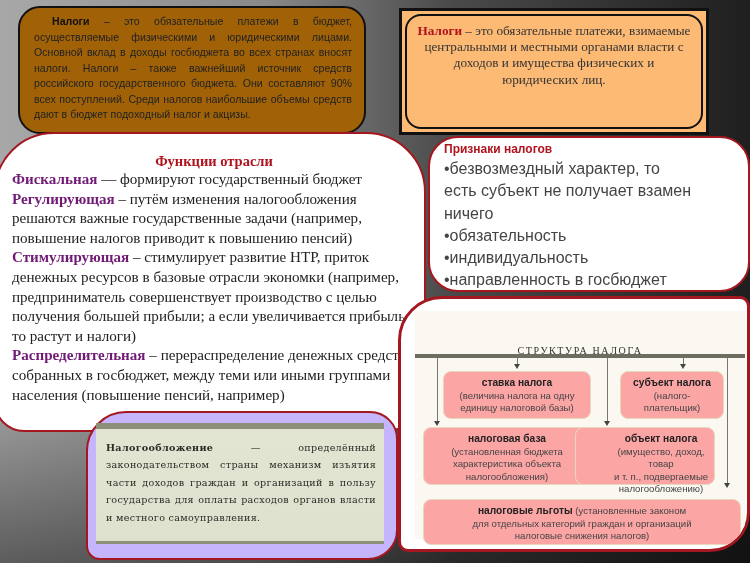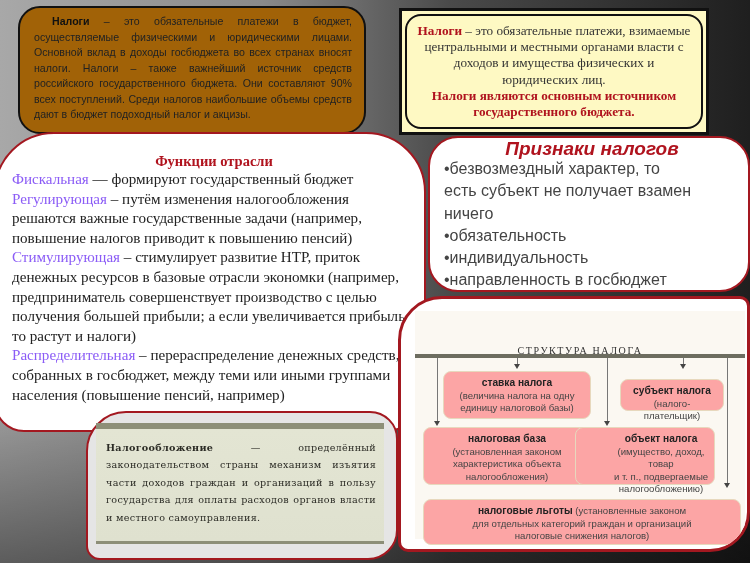--- a/index.html
+++ b/index.html
@@ -21,47 +21,47 @@
     padding: 6px 12px 4px 14px;
     font-family: "Liberation Sans", sans-serif; font-size: 10.6px; line-height: 15.5px;
     color: #222; text-align: justify;
   }
   #def1 .lead { text-indent: 18px; }
   #def1 b { color: #111; }
 
   
   #def2 {
     left: 399px; top: 8px; width: 310px; height: 127px;
-    background: #fef9c3; border: 3px solid #111;
+    background: #fdba74; border: 3px solid #111;
   }
   #def2 .inner {
     position: absolute; left: 3px; top: 3px; right: 3px; bottom: 3px;
     border: 2px solid #111; border-radius: 16px; box-sizing: border-box;
     padding: 7px 8px; text-align: center;
     font-size: 13.2px; line-height: 16.2px; color: #333;
   }
   #def2 .red { color: #b0131e; font-weight: bold; }
 
   
   #functions {
     left: -6px; top: 132px; width: 432px; height: 300px;
     background: #fff; border: 2px solid #a31820; border-radius: 60px 60px 40px 30px;
     padding: 18px 8px 0 16px; font-size: 15.1px; line-height: 19.6px; color: #222;
   }
   #functions .title { text-align: center; font-weight: bold; color: #b0131e; font-size: 14.5px; line-height: 18px; }
-  #functions .term { color: #8b5cf6; font-weight: normal; }
+  #functions .term { color: #701a75; font-weight: bold; }
 
   
   #signs {
     left: 428px; top: 136px; width: 322px; height: 156px;
     background: #fff; border: 2px solid #a31820; border-radius: 30px;
     padding: 2px 8px 0 14px;
     font-family: "Liberation Sans", sans-serif; font-size: 16px; line-height: 22.3px; color: #444;
   }
-  #signs .title { text-align: center; font-weight: bold; color: #b0131e; font-size: 19px; line-height: 18px; font-style: italic; }
+  #signs .title { font-weight: bold; color: #b0131e; font-size: 12px; line-height: 18px; }
   #signs .li { white-space: nowrap; }
 
   
   #structure {
     left: 398px; top: 296px; width: 352px; height: 256px;
     background: #fff; border: 3px solid #a31820; border-radius: 44px 10px 40px 10px;
     overflow: hidden;
   }
   .s-panel {
     position: absolute; left: 14px; top: 12px; width: 330px; height: 228px;
@@ -81,21 +81,21 @@
     position: absolute; background: #fca5a5; border: 1.5px solid #e7d8bd; border-radius: 8px;
     box-sizing: border-box; text-align: center;
     font-family: "Liberation Sans", sans-serif; font-size: 9.6px; line-height: 12.5px; color: #444;
     padding-top: 5px;
   }
   .sb b { color: #222; font-size: 10.2px; }
 
   
   #taxation {
     left: 86px; top: 411px; width: 312px; height: 149px;
-    background: #e5e5e5; border: 2px solid #a31820; border-radius: 40px 28px 30px 14px;
+    background: #c4b5fd; border: 2px solid #a31820; border-radius: 40px 28px 30px 14px;
   }
   #taxation .card {
     position: absolute; left: 8px; top: 10px; width: 288px; height: 121px;
     background: linear-gradient(180deg, #e3e5d3 0%, #dfe1cf 100%);
     border-top: 6px solid #8d8f78; border-bottom: 3px solid #8d8f78;
     box-sizing: border-box; padding: 10px 8px 0 10px;
     font-family: "DejaVu Serif", serif; font-size: 9.6px; line-height: 17.4px; color: #2b2b25;
     text-align: justify; font-weight: bold; letter-spacing: 0.3px;
   }
 </style>
@@ -104,21 +104,20 @@
 
 <div class="bottom-shade"></div>
 
 <div class="box" id="def1">
   <div class="lead"><b>Налоги</b><span> – это обязательные платежи в бюджет, осуществляемые физическими и юридическими лицами. Основной вклад в доходы госбюджета во всех странах вносят налоги.  Налоги – также важнейший источник средств российского государственного бюджета. Они составляют 90% всех поступлений. Среди налогов наибольшие объемы средств дают в бюджет подоходный налог и акцизы.</span></div>
 </div>
 
 <div class="box" id="def2">
   <div class="inner">
     <span class="red">Налоги</span><span> – это обязательные платежи,  взимаемые центральными и местными органами власти  с доходов  и имущества физических и юридических лиц.</span><br>
-    <span class="red">Налоги являются основным источником государственного  бюджета.</span>
   </div>
 </div>
 
 <div class="box" id="functions">
   <div class="title">Функции отрасли</div>
   <div><span class="term">Фискальная</span><span> — формируют государственный бюджет</span></div>
   <div><span class="term">Регулирующая</span><span> – путём изменения налогообложения решаются важные государственные задачи (например, повышение налогов приводит к повышению пенсий)</span></div>
   <div><span class="term">Стимулирующая</span><span> – стимулирует развитие НТР, приток денежных ресурсов в базовые отрасли экономки (например, предприниматель совершенствует производство с целью получения большей прибыли; а если увеличивается прибыль- то растут и налоги)</span></div>
   <div><span class="term">Распределительная</span><span> – перераспределение денежных средств, собранных в госбюджет, между теми или иными группами населения (повышение пенсий, например)</span></div>
 </div>
@@ -147,28 +146,28 @@
     <div class="vline" style="left:268px; top:47px; height:8px;"></div>
     <div class="arrow" style="left:265px; top:53px;"></div>
     <div class="vline" style="left:312px; top:47px; height:128px;"></div>
     <div class="arrow" style="left:309px; top:172px;"></div>
 
     <div class="sb" style="left:28px; top:60px; width:148px; height:48px;">
       <b>ставка налога</b><br>
       <span>(величина налога на одну</span><br>
       <span>единицу налоговой базы)</span>
     </div>
-    <div class="sb" style="left:205px; top:68px; width:104px; height:32px;">
+    <div class="sb" style="left:205px; top:60px; width:104px; height:48px;">
       <b>субъект налога</b><br>
       <span>(налого-</span><br>
       <span>плательщик)</span>
     </div>
     <div class="sb" style="left:8px; top:116px; width:168px; height:58px;">
       <b>налоговая база</b><br>
-      <span>(установленная законом</span><br>
+      <span>(установленная бюджета</span><br>
       <span>характеристика объекта</span><br>
       <span>налогообложения)</span>
     </div>
     <div class="sb" style="left:160px; top:116px; width:140px; height:58px;padding-left:32px;">
       <b>объект налога</b><br>
       <span>(имущество, доход, товар</span><br>
       <span>и т. п., подвергаемые</span><br>
       <span>налогообложению)</span>
     </div>
     <div class="sb" style="left:8px; top:188px; width:318px; height:46px;">

